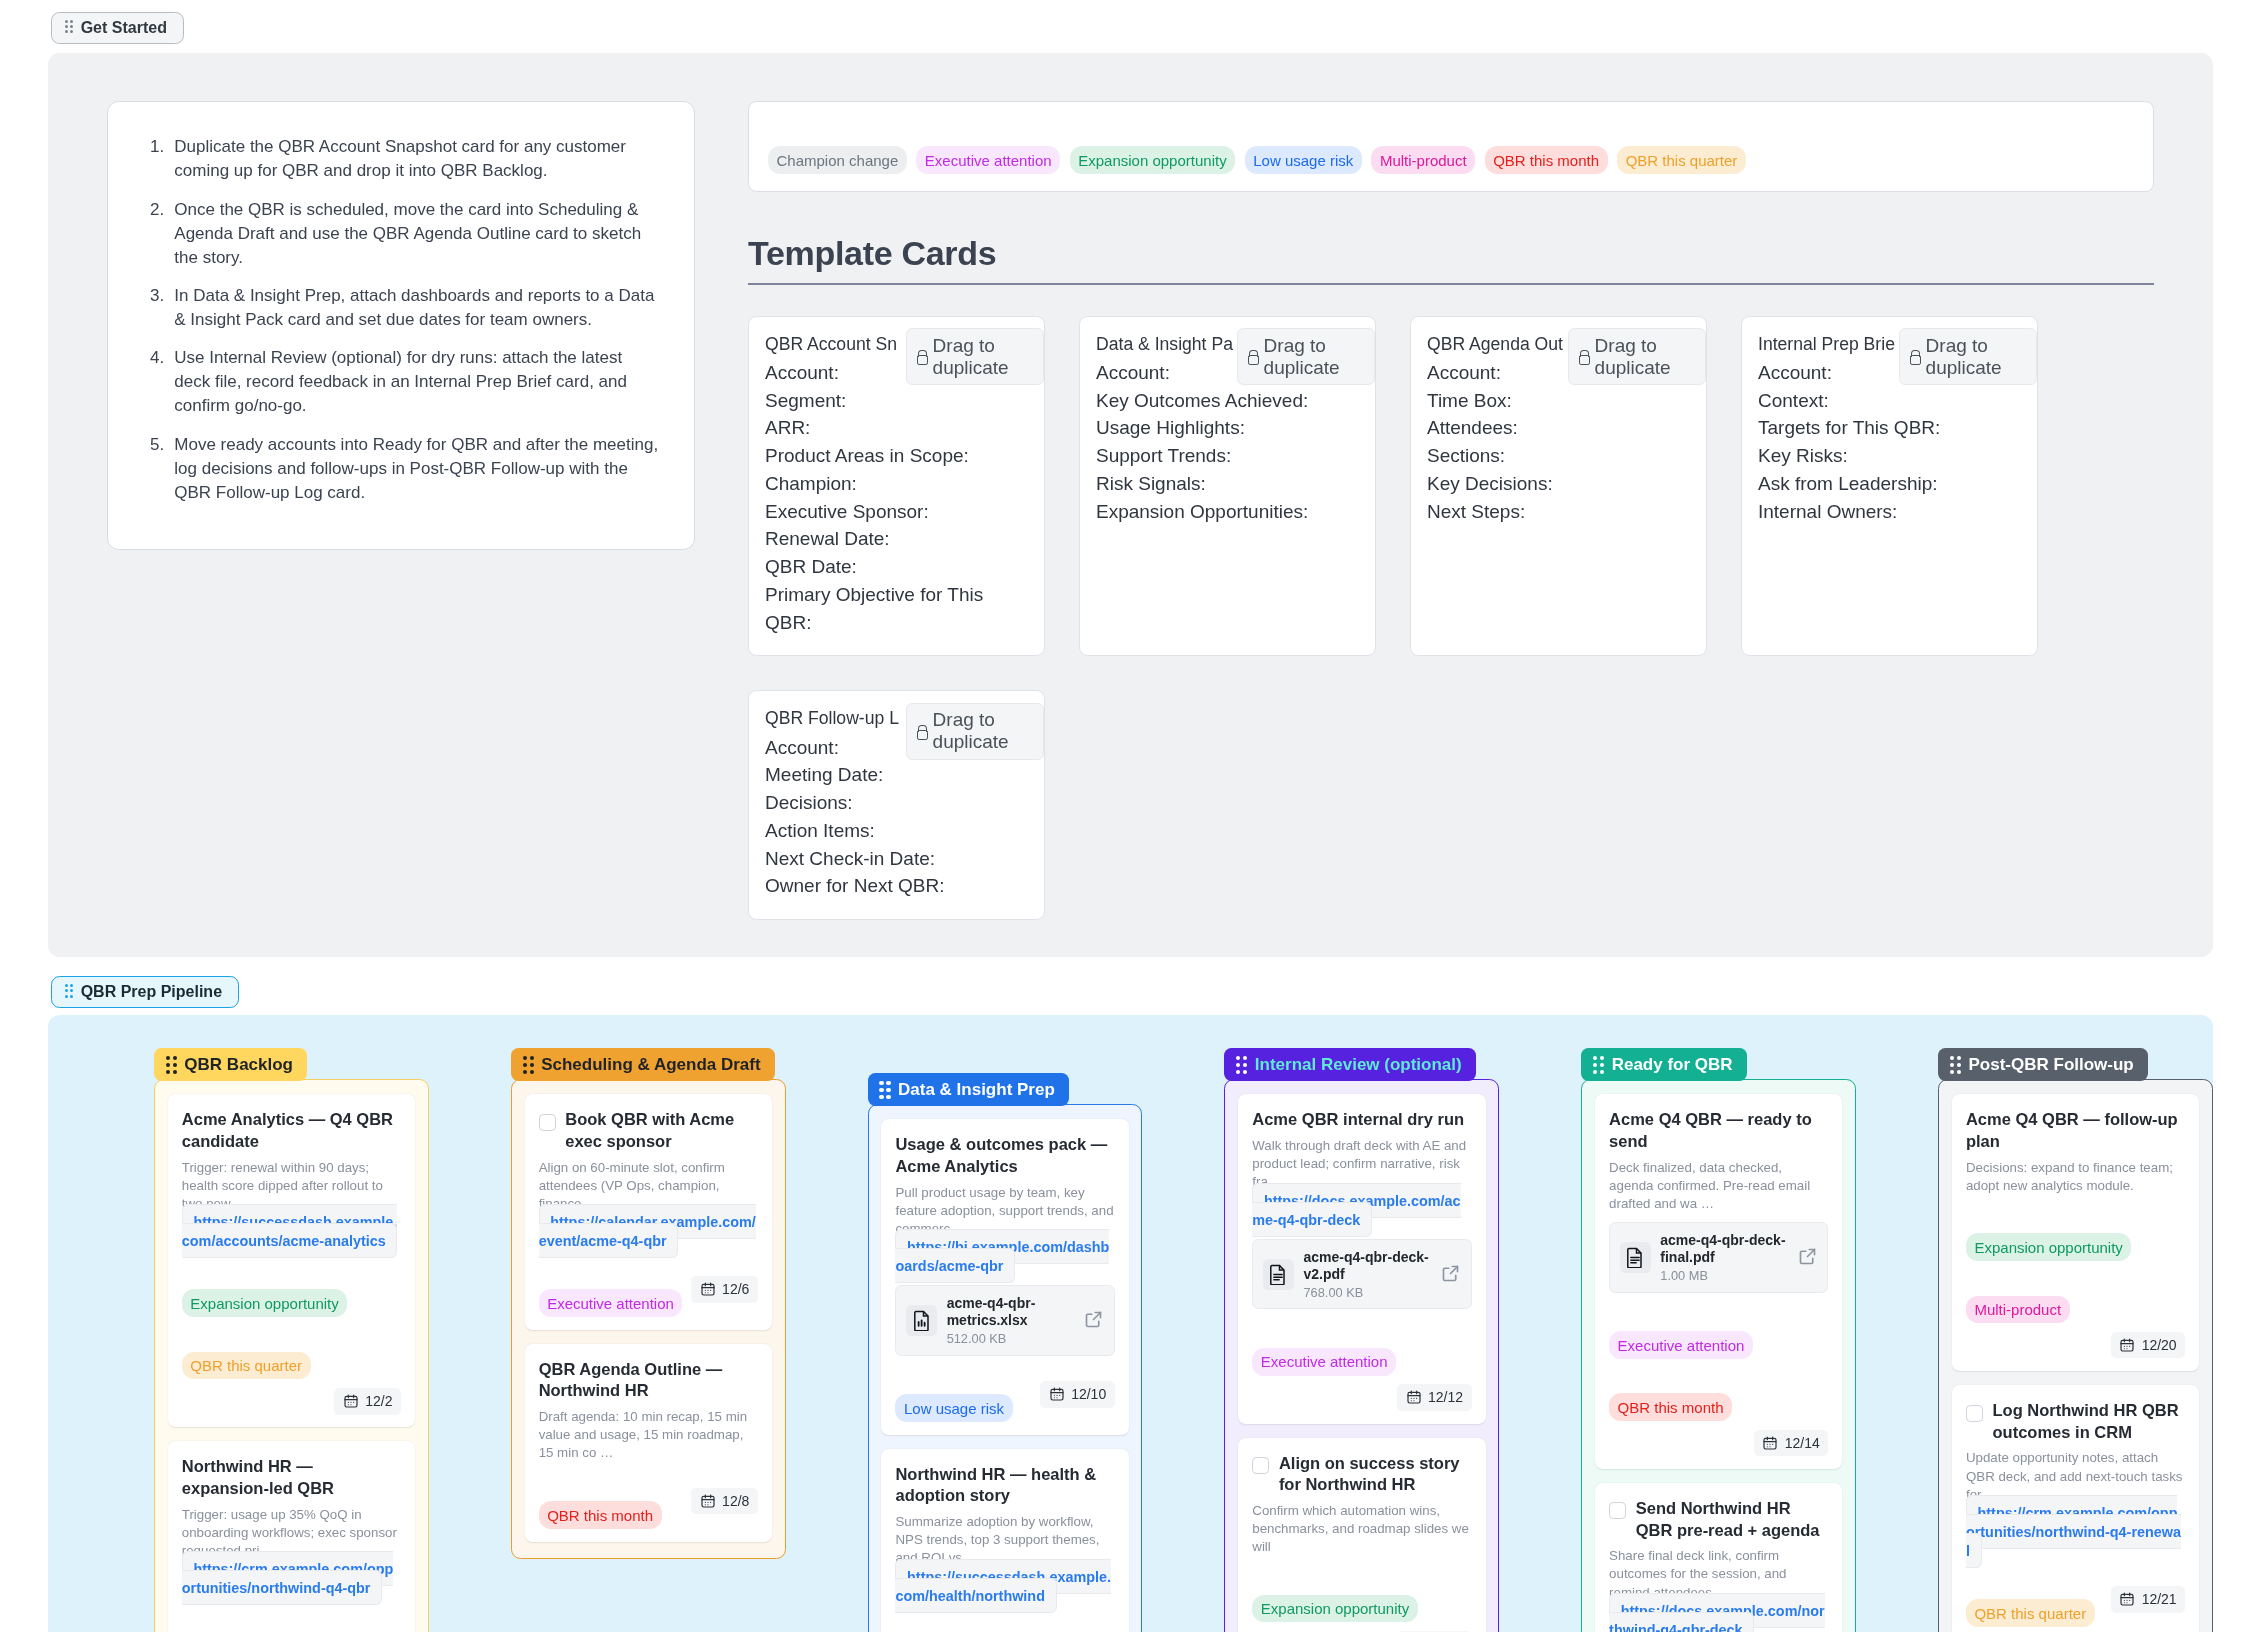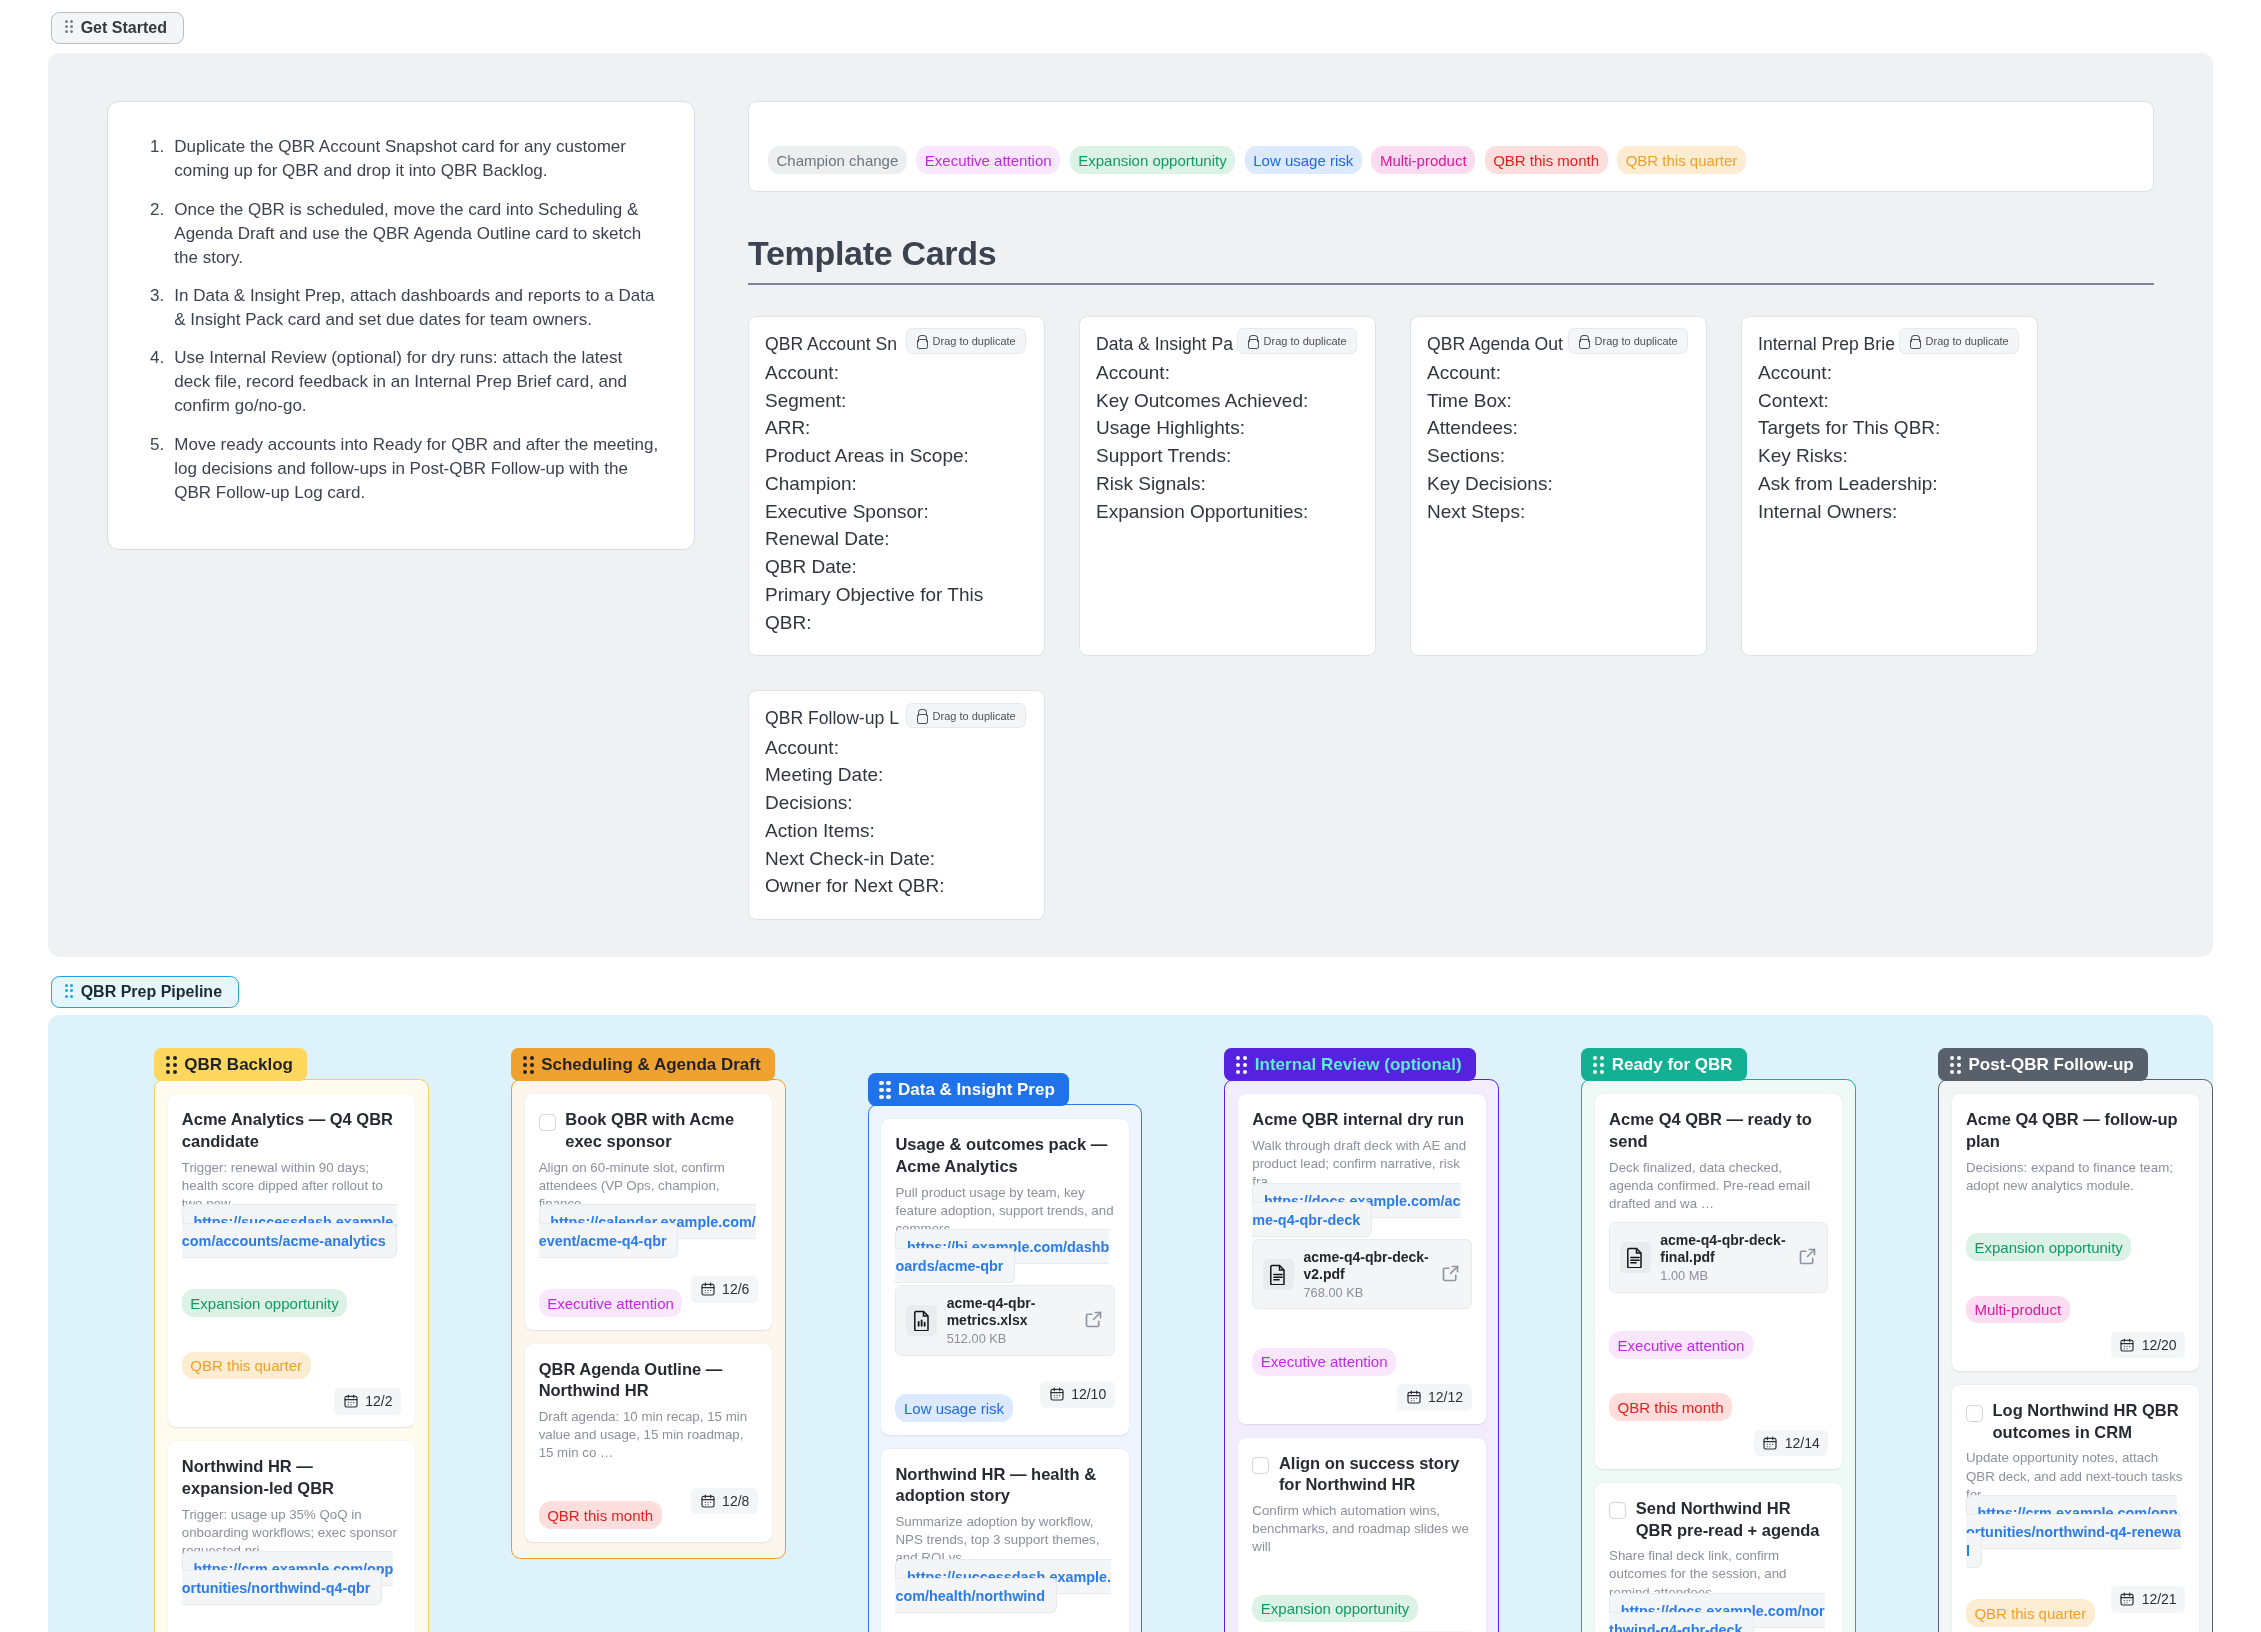--- a/index.html
+++ b/index.html
@@ -107,21 +107,21 @@
   }
   .tcard .ttitle {
     font-size: 17.6px; color: #30363f; white-space: nowrap;
     overflow: hidden; margin-bottom: 4.3px;
   }
   .tcard .tline { font-size: 19px; color: #30363f; line-height: 1.46; }
   .drag-badge {
     position: absolute; top: 11.7px; left: 157px;
     display: inline-flex; align-items: center; gap: 6.4px;
     background: #f4f5f7; border: 1.1px solid #e6e8ec; border-radius: 6.4px;
-    padding: 5.3px 9.6px; font-size: 11px; color: #4a5159;
+    padding: 5.3px 9.6px; font-size: 19px; color: #4a5159;
   }
   .lock {
     width: 9.6px; height: 12.8px; position: relative; flex: none; display: block;
   }
   .lock::before {
     content: ""; position: absolute; left: 1.6px; top: 0; width: 6.4px; height: 5.9px;
     border: 1.3px solid #4a5159; border-bottom: none;
     border-radius: 3.7px 3.7px 0 0;
   }
   .lock::after {

